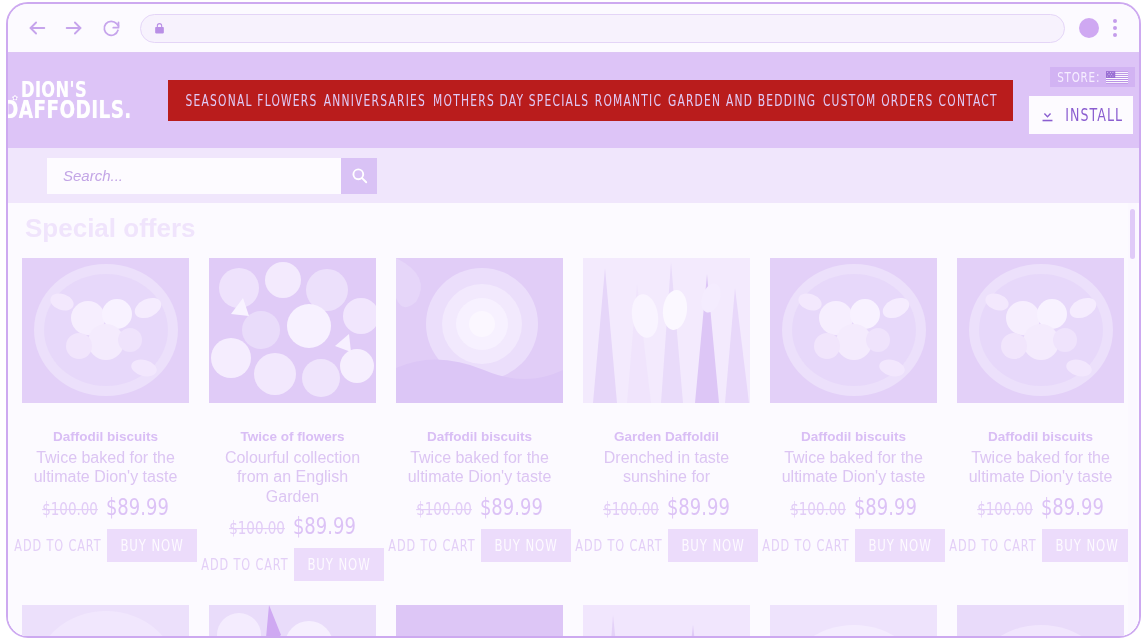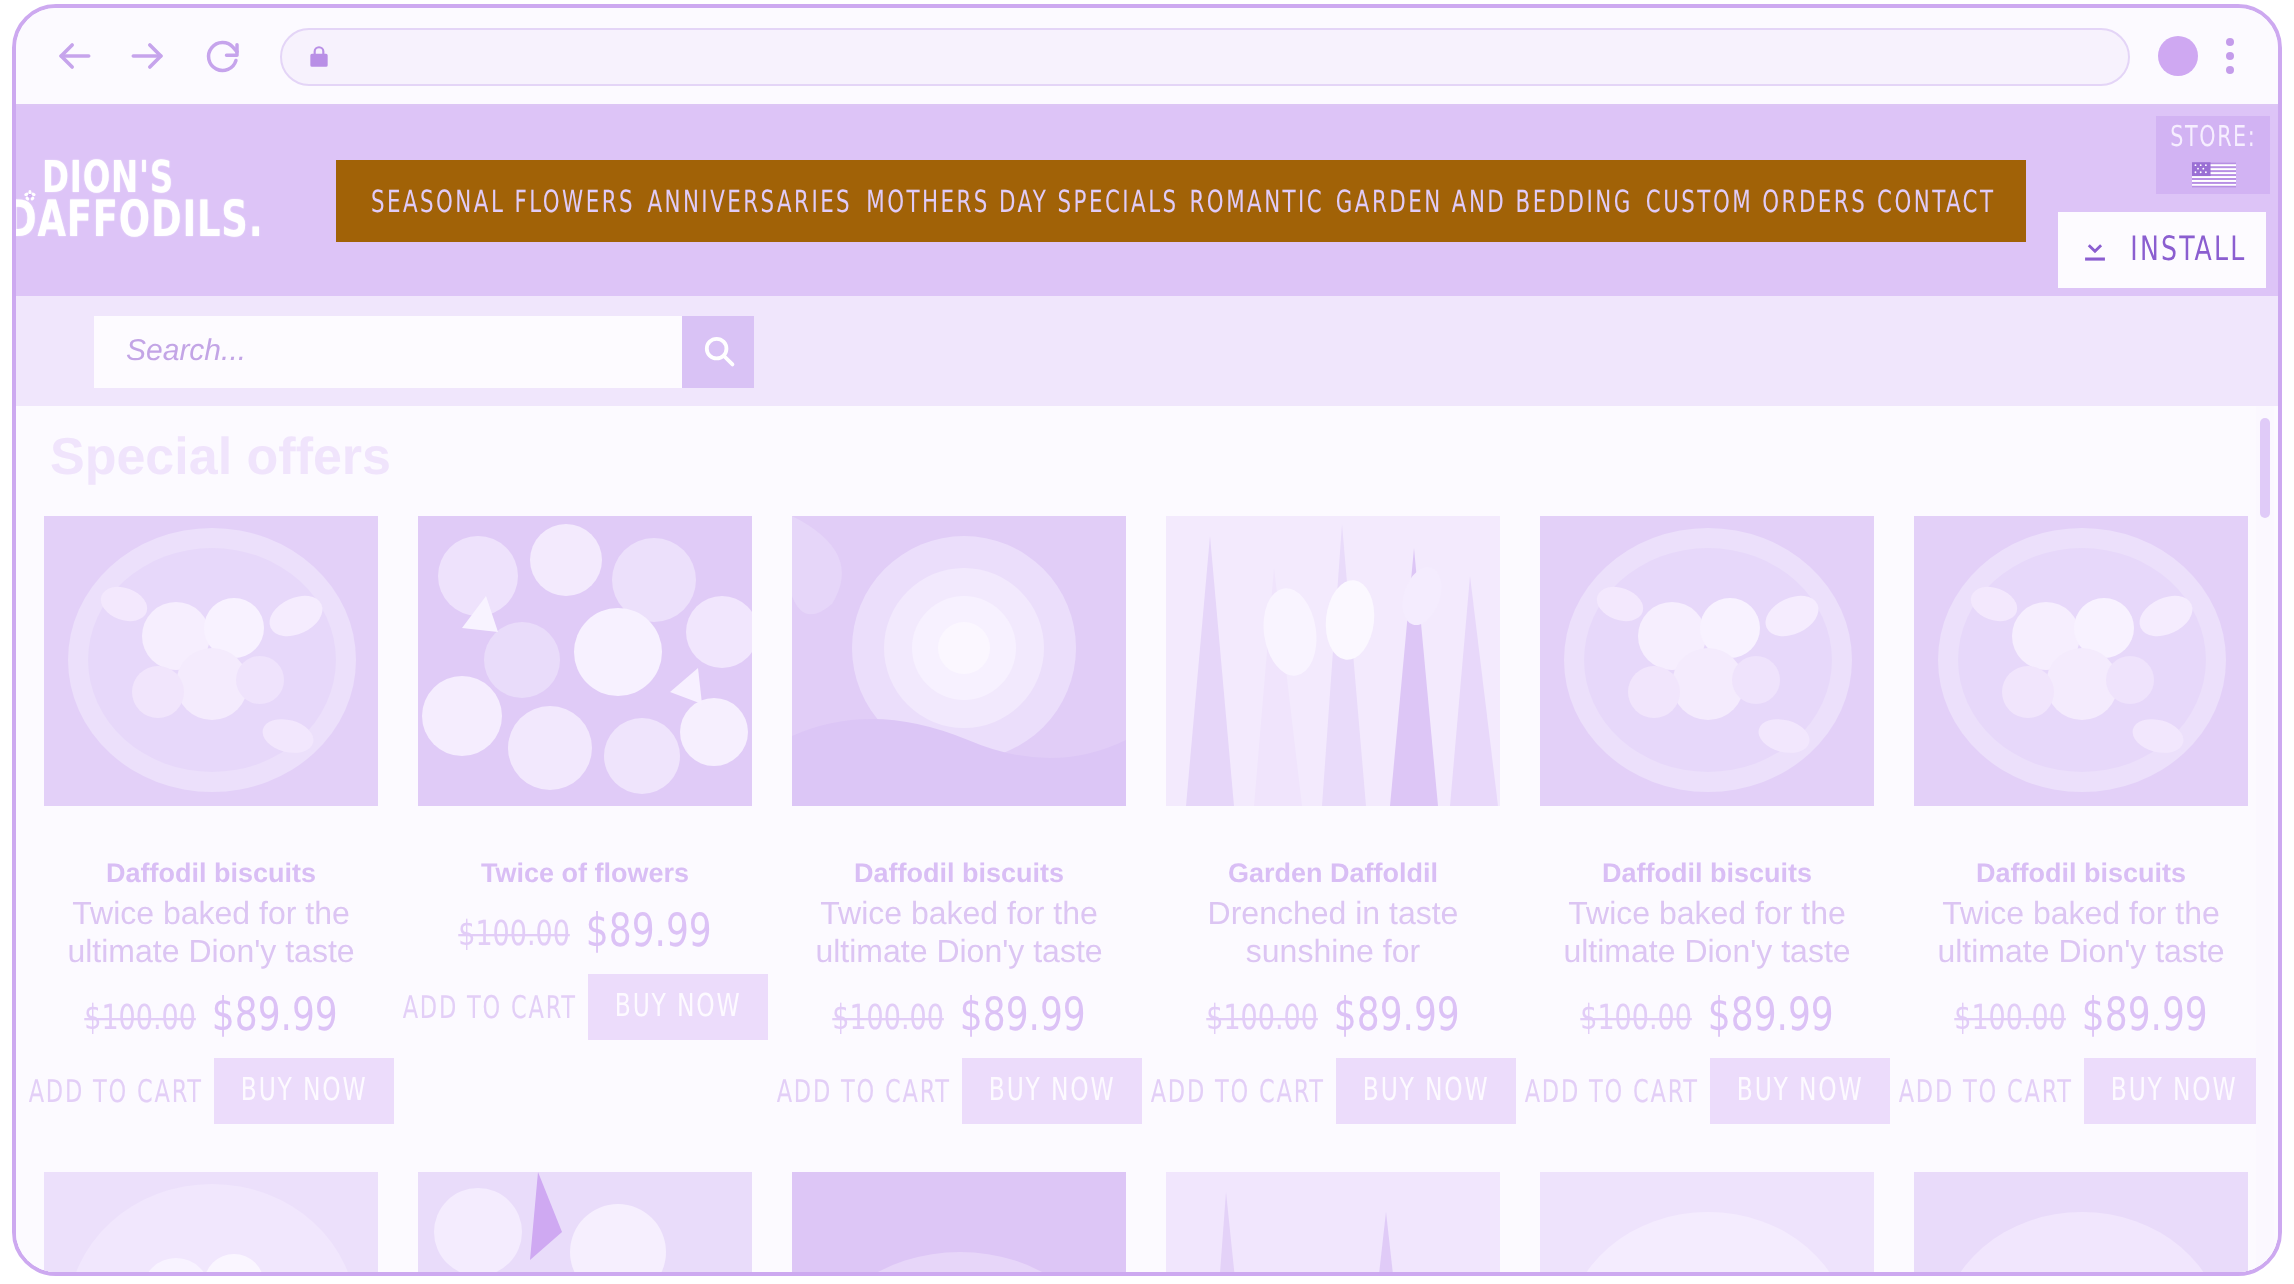--- a/index.html
+++ b/index.html
@@ -144,21 +144,21 @@
     display: block;
     margin-left: -18px;
   }
 
   
   .nav-pill {
     flex: 1;
     height: 41px;
     margin-left: 8px;
     margin-right: 10px;
-    background: #a16207;
+    background: #b91c1c;
     display: flex;
     align-items: center;
     justify-content: space-around;
     padding: 0 14px;
     box-sizing: border-box;
   }
   .nav-item {
     font-size: 12.5px;
     letter-spacing: 1.3px;
     color: #e0cbf7;
@@ -182,21 +182,20 @@
     box-sizing: border-box;
   }
   .store-badge {
     background: #d2b3f3;
     display: flex;
     align-items: center;
     gap: 6px;
     padding: 3px 7px;
     align-self: flex-end;
     margin-right: 6px;
-    flex-direction: column;
   }
   .store-label {
     font-size: 11.5px;
     color: #f6eeff;
     letter-spacing: 0.8px;
     font-family: "DejaVu Sans Condensed", "Liberation Sans Narrow", "Liberation Sans", sans-serif;
     transform: scaleY(1.25);
   }
   .flag-icon { width: 22px; height: 13px; display:block; }
 
@@ -555,20 +554,21 @@
               <circle cx="52" cy="72" r="19" fill="#e9dcfa"></circle>
               <circle cx="22" cy="100" r="20" fill="#f5edfe"></circle>
               <circle cx="66" cy="116" r="21" fill="#f2e8fd"></circle>
               <circle cx="112" cy="120" r="19" fill="#efe4fc"></circle>
               <circle cx="148" cy="108" r="17" fill="#f6effe"></circle>
               <path d="M22 56 L34 40 L40 58 Z" fill="#f8f3ff"></path>
               <path d="M126 88 L140 76 L142 94 Z" fill="#f7f0ff"></path>
             </svg>
           </div>
           <div class="card-title">Twice of flowers</div>
+          <div class="card-desc">Colourful collection from an English Garden</div>
           <div class="price-row">
             <span class="price-old">$100.00</span>
             <span class="price-new">$89.99</span>
           </div>
           <div class="action-row">
             <span class="add-cart">ADD TO CART</span>
             <div class="buy-now"><span>BUY NOW</span></div>
           </div>
         </div>
 

